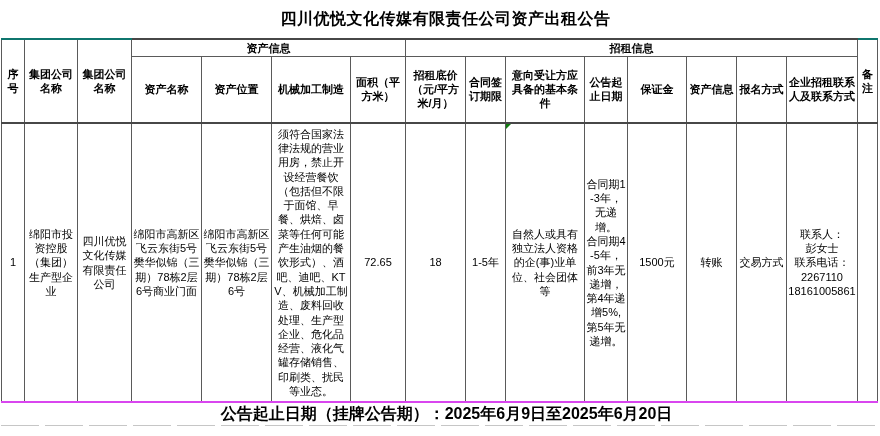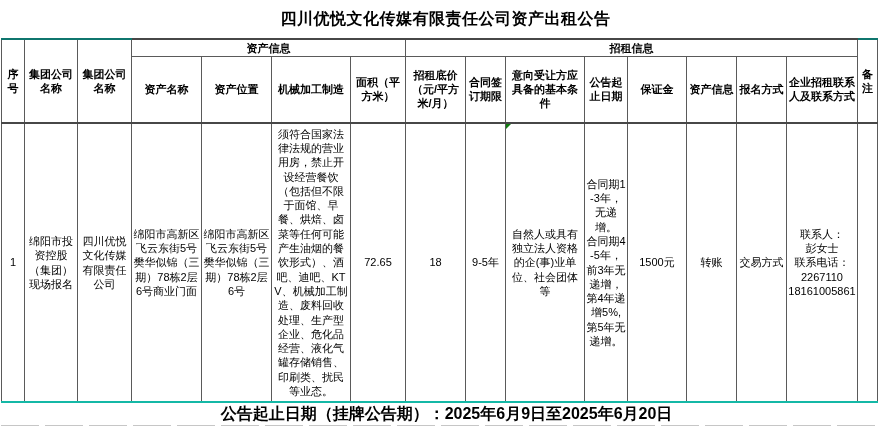--- a/index.html
+++ b/index.html
@@ -37,21 +37,21 @@
     text-align: center;
     word-break: break-all;
     overflow: hidden;
     font-weight: normal;
   }
   table.lease th { font-weight: bold; }
 
   tr.r-group th { height: 17px; border-top: 2px solid #474747; }
   tr.r-group th[rowspan], tr.r-group th.remark-h { border-top: 2px solid #0f766e; margin-top: 10px; }
   tr.r-detail th { height: 67px; border-bottom: 2px solid #474747; }
-  tr.r-data td { height: 279px; border-top: 2px solid #474747; border-bottom: 2px solid #14b8a6; }
+  tr.r-data td { height: 279px; border-top: 2px solid #474747; border-bottom: 2px solid #d946ef; }
 
   .ta-l { text-align: left; }
   .pre { white-space: pre-line; }
   .rel { position: relative; }
   .pad2 { padding-left: 2px; }
 
   .err-tri {
     position: absolute;
     top: 0; left: 0;
     width: 0; height: 0;
@@ -118,28 +118,28 @@
         <th>合同签订期限</th>
         <th>意向受让方应具备的基本条件</th>
         <th>公告起止日期</th>
         <th>保证金</th>
         <th>资产信息</th>
         <th>报名方式</th>
         <th>企业招租联系人及联系方式</th>
       </tr>
       <tr class="r-data">
         <td>1</td>
-        <td>绵阳市投资控股（集团）现场报名</td>
+        <td>绵阳市投资控股（集团）生产型企业</td>
         <td>四川优悦文化传媒有限责任公司</td>
         <td>绵阳市高新区飞云东街5号樊华似锦（三期）78栋2层6号商业门面</td>
         <td>绵阳市高新区飞云东街5号樊华似锦（三期）78栋2层6号</td>
         <td>须符合国家法律法规的营业用房，禁止开设经营餐饮（包括但不限于面馆、早餐、烘焙、卤菜等任何可能产生油烟的餐饮形式）、酒吧、迪吧、KTV、机械加工制造、废料回收处理、生产型企业、危化品经营、液化气罐存储销售、印刷类、扰民等业态。</td>
         <td>72.65</td>
         <td>18</td>
-        <td>9-5年</td>
+        <td>1-5年</td>
         <td class="ta-l rel pad2">
           <span class="err-tri"></span>
           <span>自然人或具有独立法人资格的企(事)业单位、社会团体等</span>
         </td>
         <td class="ta-l pre pad2">合同期1-3年，无递增。
 合同期4-5年，前3年无递增，第4年递增5%,第5年无递增。</td>
         <td>1500元</td>
         <td>转账</td>
         <td>交易方式</td>
         <td class="ta-l pre pad2">联系人：

